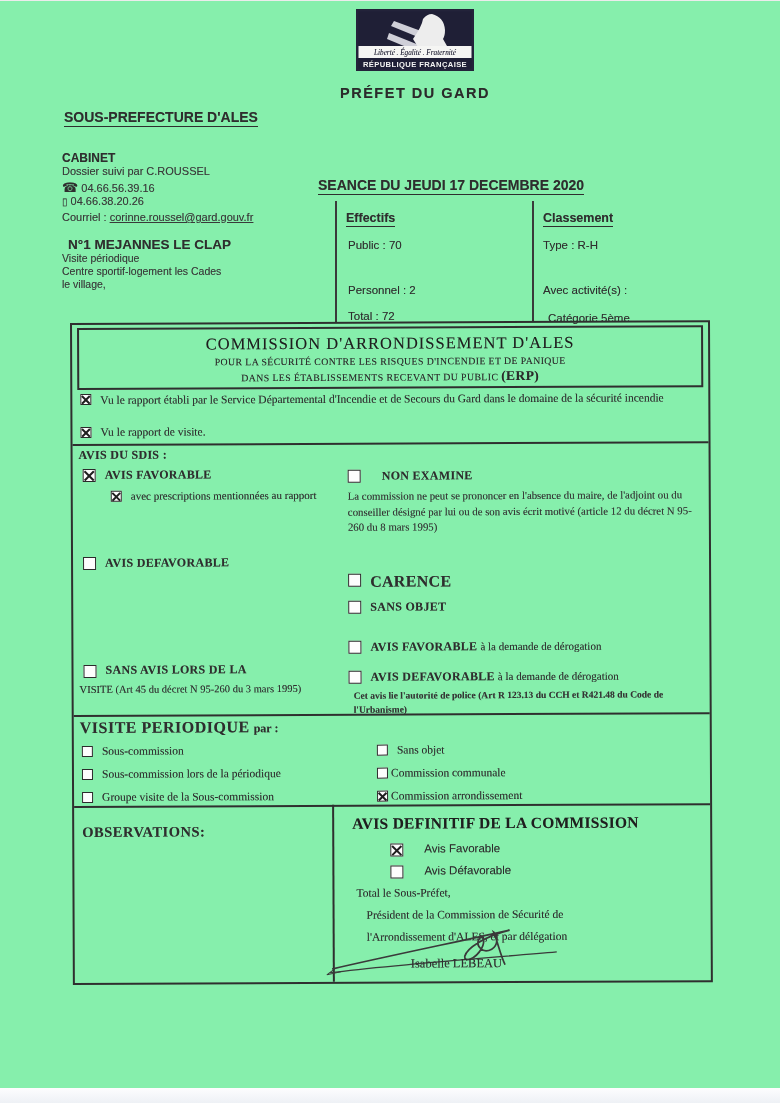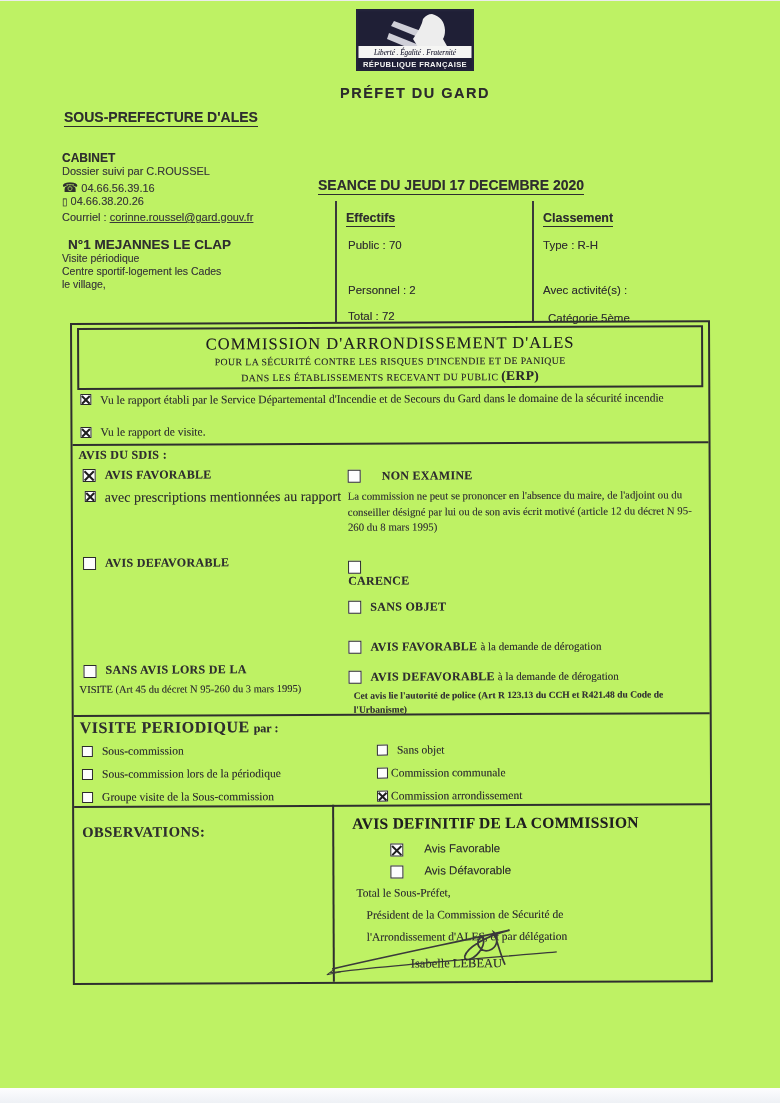--- a/index.html
+++ b/index.html
@@ -1,18 +1,18 @@
 <!DOCTYPE html>
 <html><head>
 <meta charset="utf-8">
 <style>
   html,body { margin:0; padding:0; background:#ffffff; }
   .page {
     position:relative; width:780px; height:1103px; overflow:hidden;
-    background:#bef264; color:#2e2e2e;
+    background:#86efac; color:#2e2e2e;
     font-family:"Liberation Sans", sans-serif;
     border-top:1px solid #ececec;
   }
   .abs { position:absolute; }
   .b { font-weight:bold; }
   .san { font-family:"Liberation Sans", sans-serif; }
   .u { border-bottom:1.5px solid #2e2e2e; padding-bottom:1px; }
   .scan { text-shadow:0 0 0.6px rgba(60,60,60,0.45); }
 
   
@@ -141,42 +141,42 @@
       </div>
     </div>
 
     <div class="sec" style="top:119px; height:271px; border-bottom:2px solid #2f2f2f;">
       <div class="abs b" style="left:6px; top:4px; font-size:12px; letter-spacing:0.3px;">AVIS DU SDIS :</div>
 
       <div class="cbrow abs" style="left:10px; top:24px; font-size:12px;">
         <span class="cb checked"></span>
         <span class="b" style="letter-spacing:0.3px;">AVIS FAVORABLE</span>
       </div>
-      <div class="cbrow abs" style="left:12px; top:46px; font-size:14px;">
+      <div class="cbrow abs" style="left:38px; top:46px; font-size:11px;">
         <span class="cb small checked"></span>
         <span>avec prescriptions mentionnées au rapport</span>
       </div>
       <div class="cbrow abs" style="left:10px; top:112px; font-size:12px;">
         <span class="cb"></span>
         <span class="b" style="letter-spacing:0.3px;">AVIS DEFAVORABLE</span>
       </div>
       <div class="cbrow abs" style="left:10px; top:219px; font-size:12px;align-items:center;">
         <span class="cb"></span>
         <span class="b" style="letter-spacing:0.3px;">SANS AVIS LORS DE LA</span>
       </div>
       <div class="abs" style="left:6px; top:240px; font-size:10.5px;">
         <span>VISITE (Art 45 du décret N 95-260 du 3 mars 1995)</span>
       </div>
 
       <div class="cbrow abs" style="left:275px; top:26px; font-size:12px;">
         <span class="cb"></span>
         <span class="b" style="letter-spacing:0.3px; margin-left:12px;">NON EXAMINE</span>
       </div>
       <div class="abs note" style="left:275px; top:46px; width:345px; font-size:10.8px; color:#333;">La commission ne peut se prononcer en l'absence du maire, de l'adjoint ou du conseiller désigné par lui ou de son avis écrit motivé (article 12 du décret N 95-260 du 8 mars 1995)</div>
-      <div class="cbrow abs" style="left:275px; top:117px; font-size:12px;flex-direction:column;">
+      <div class="cbrow abs" style="left:275px; top:130px; font-size:16px;">
         <span class="cb"></span>
         <span class="b" style="letter-spacing:0.3px;">CARENCE</span>
       </div>
       <div class="cbrow abs" style="left:275px; top:157px; font-size:12px;">
         <span class="cb"></span>
         <span class="b" style="letter-spacing:0.3px;">SANS OBJET</span>
       </div>
       <div class="cbrow abs" style="left:275px; top:197px; font-size:12px;">
         <span class="cb"></span>
         <span>

